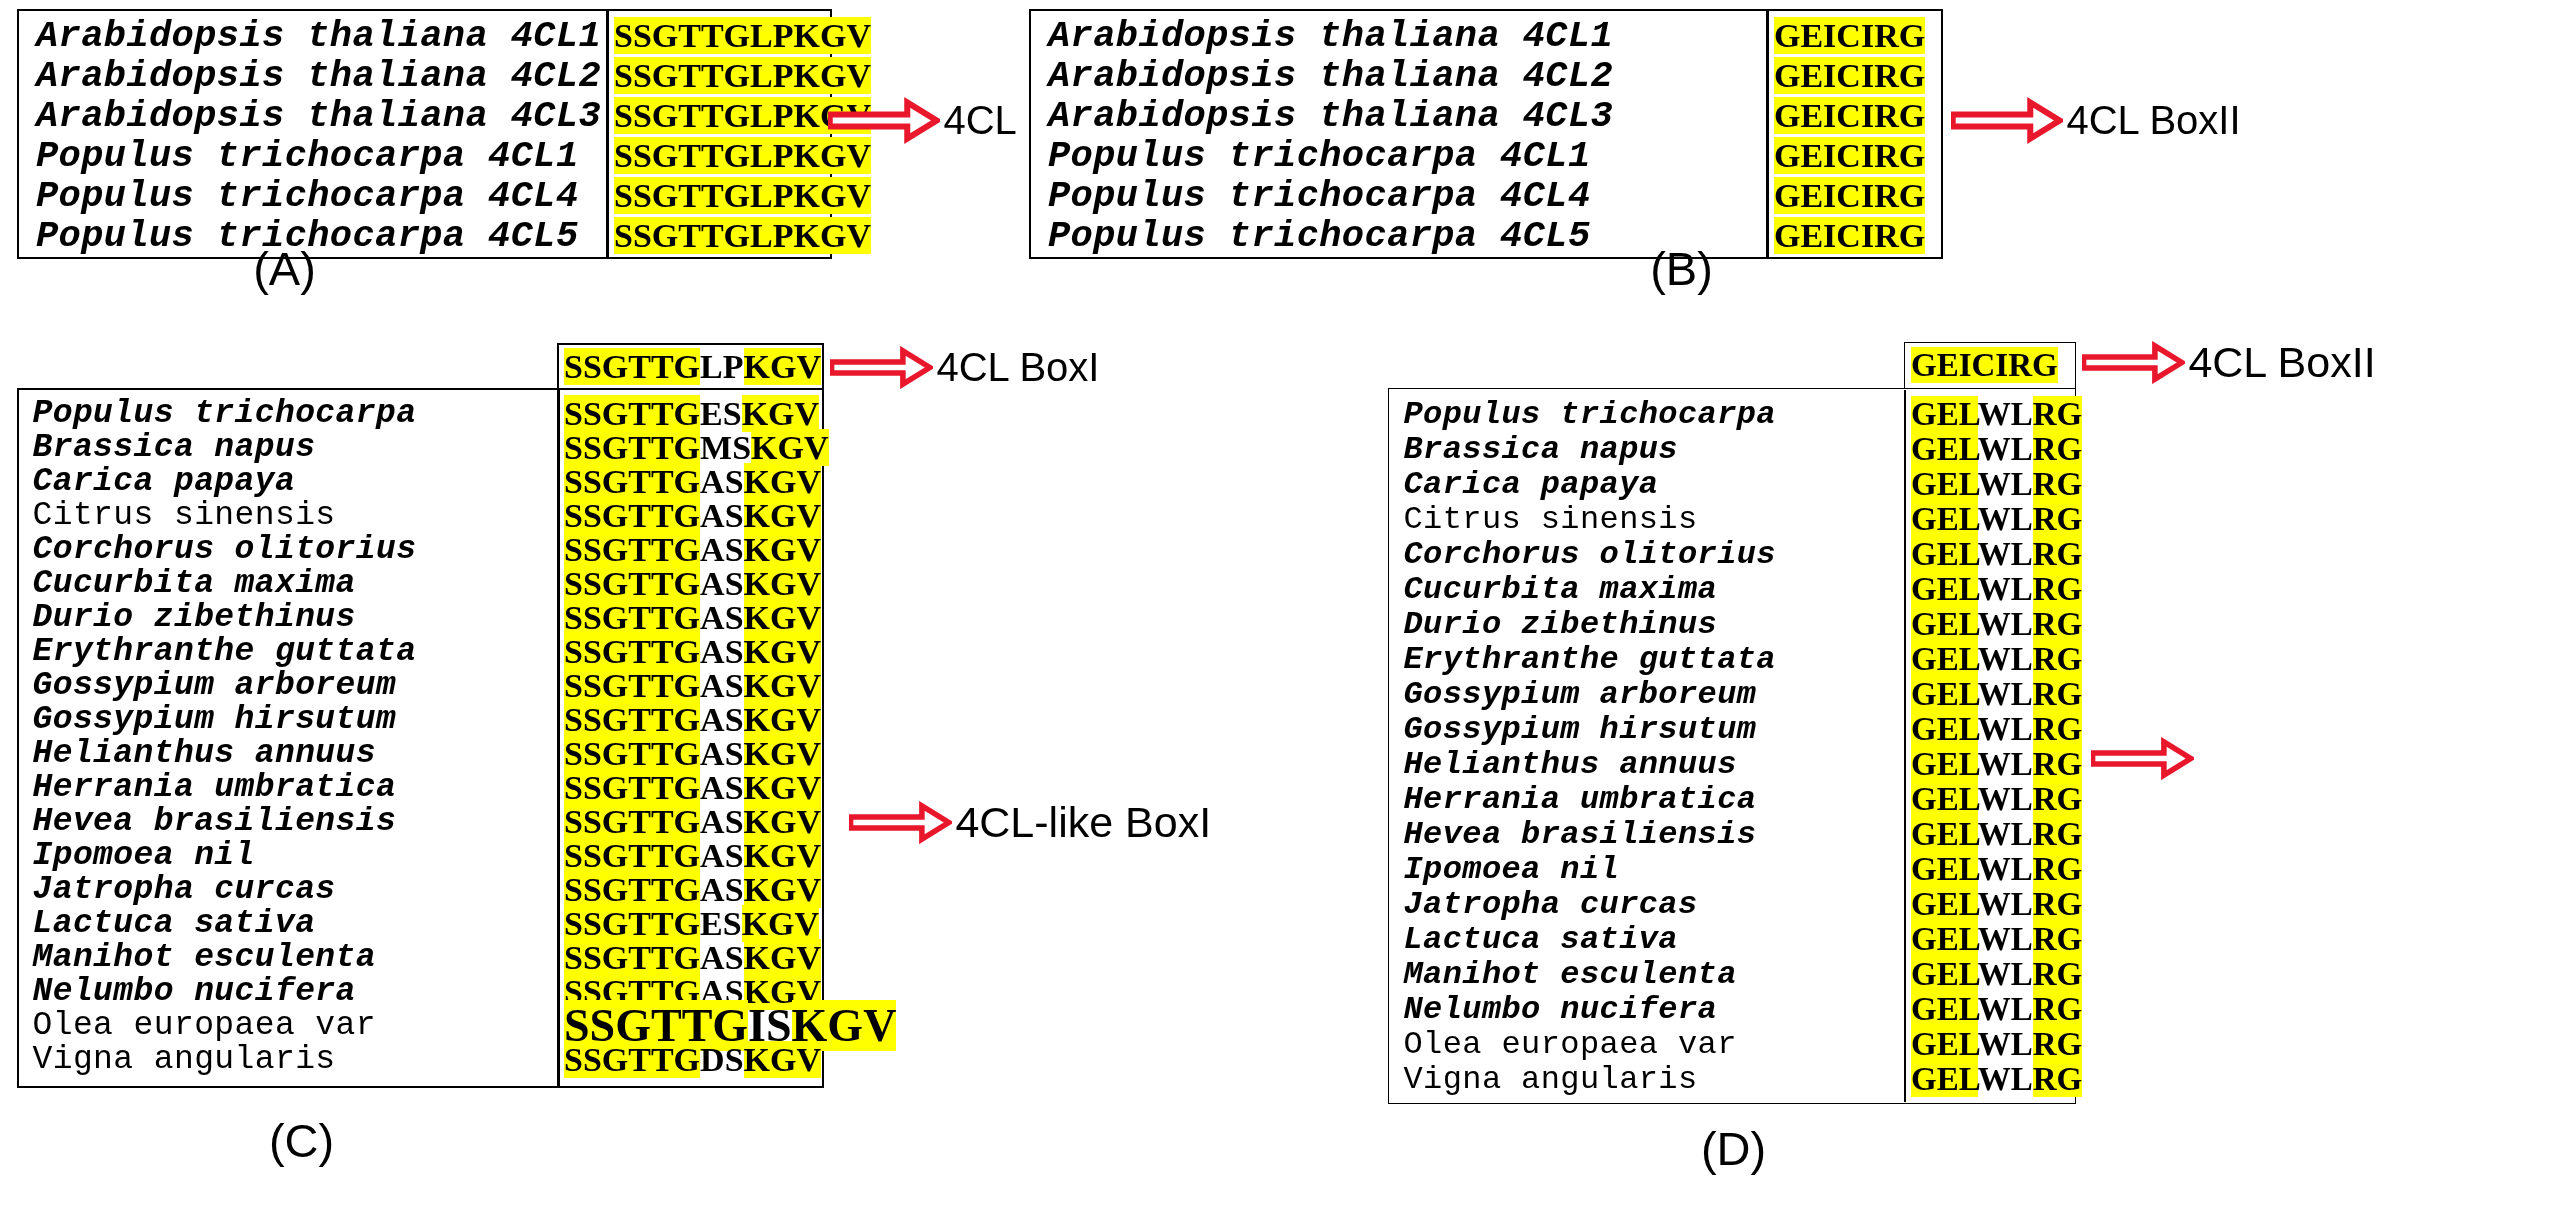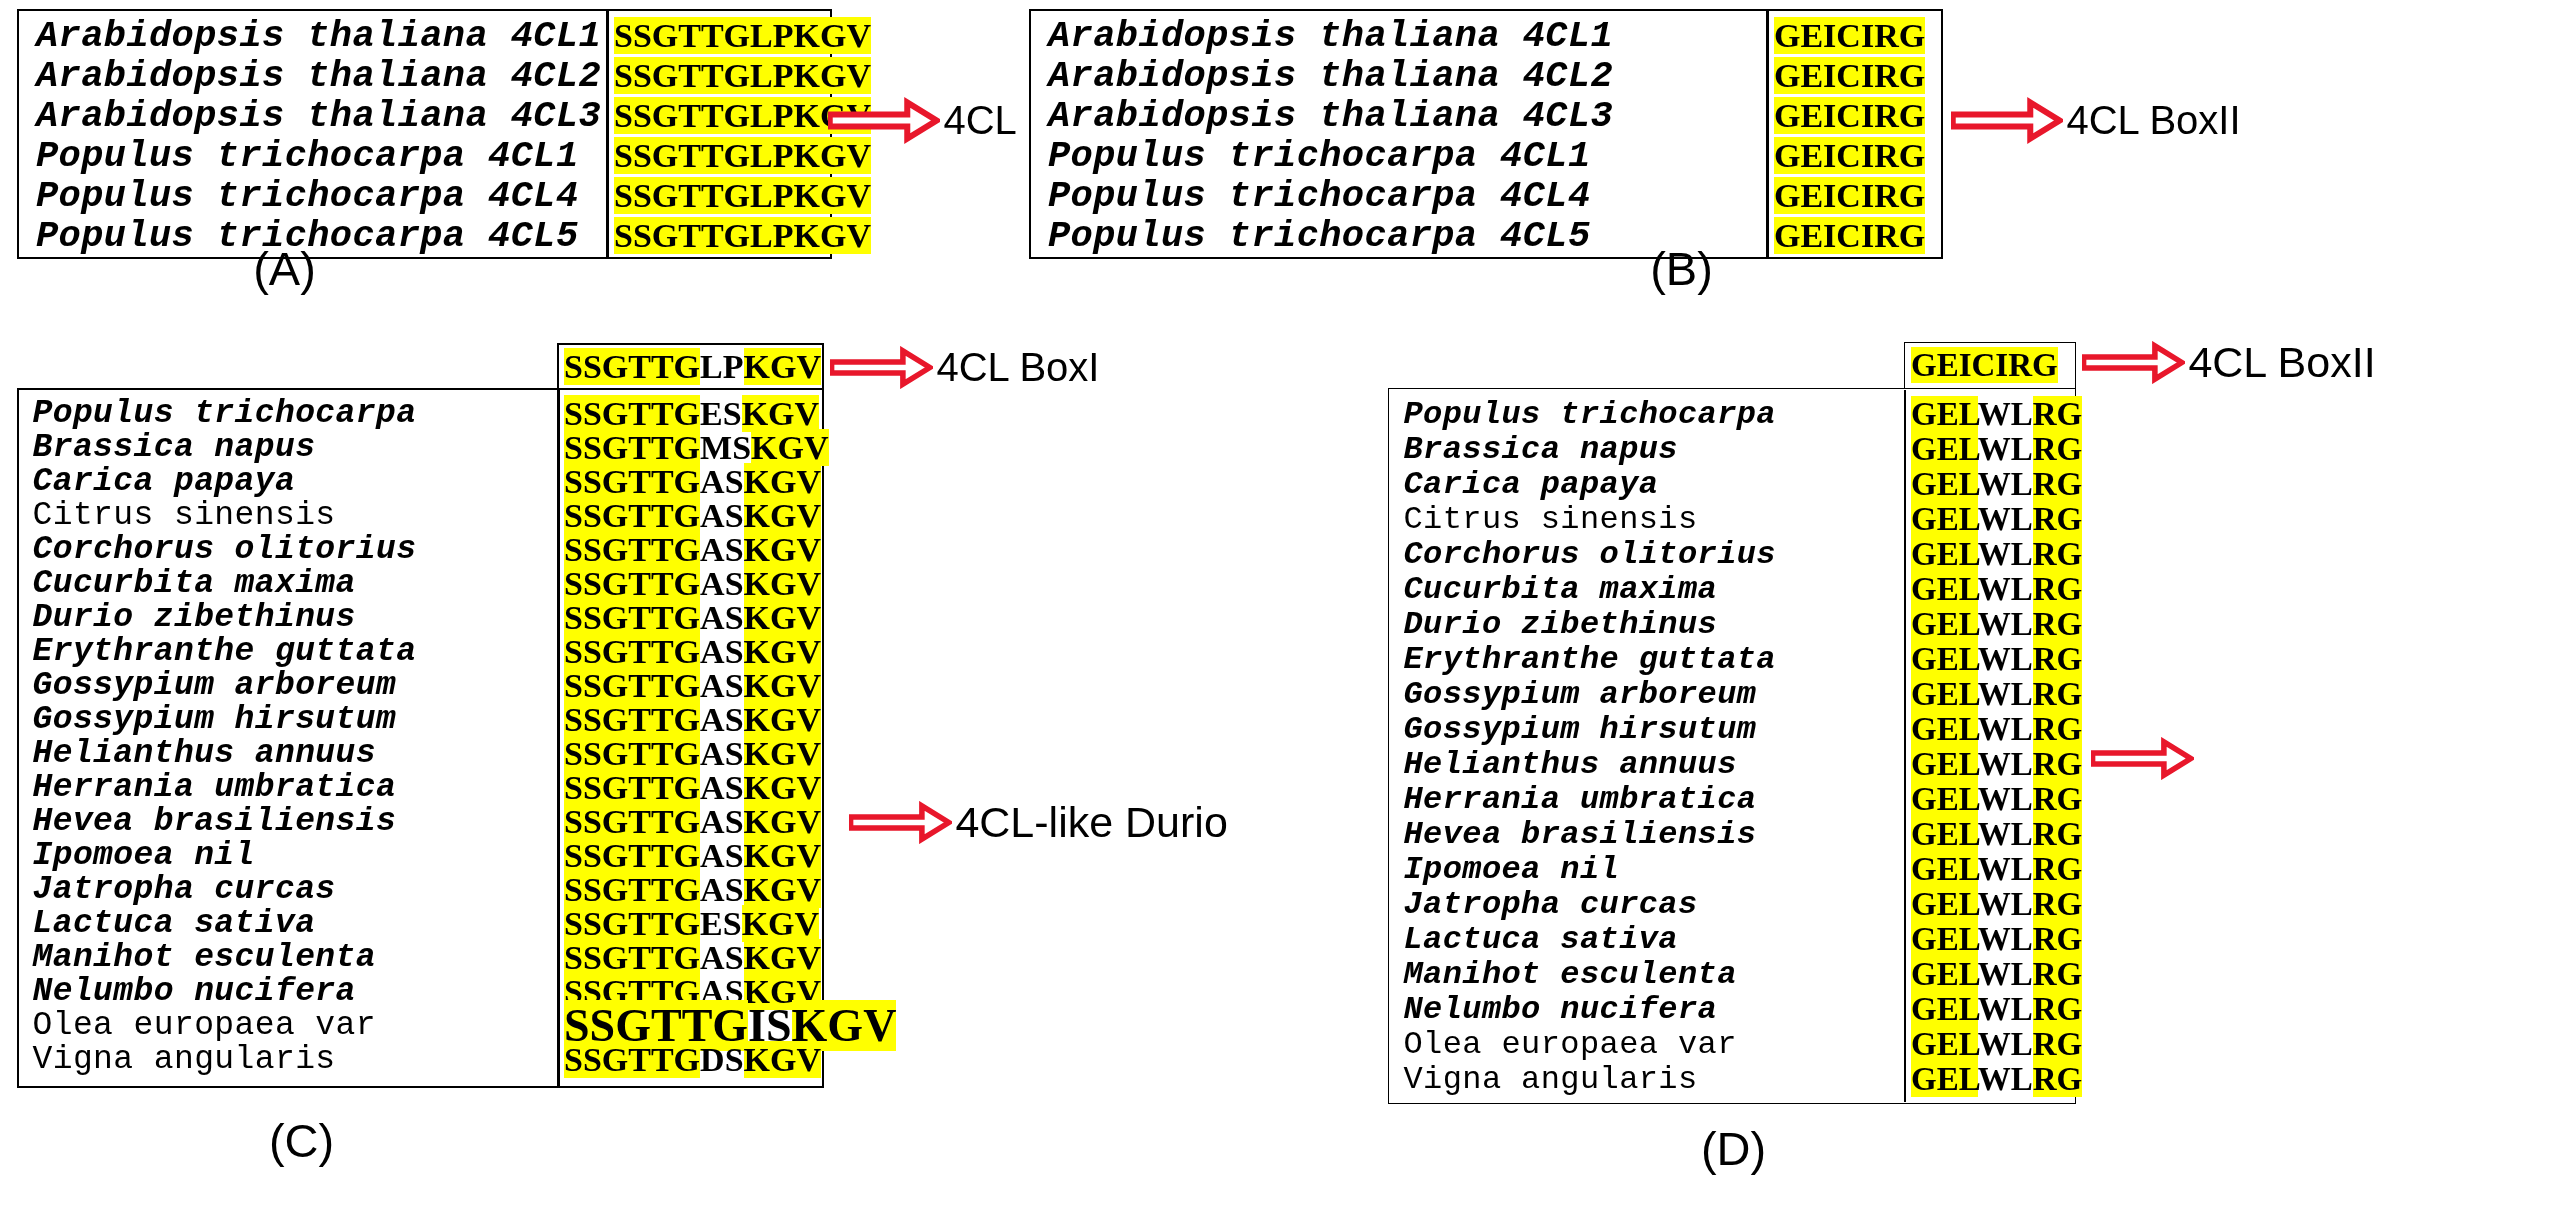--- a/index.html
+++ b/index.html
@@ -190,21 +190,21 @@
       <div class="seq-row" style="font-size: 34px; line-height: 34px;"><span class="hl">SSGTTG</span><span class="nohl">AS</span><span class="hl">KGV</span></div>
       <div class="seq-row" style="font-size: 34px; line-height: 34px;"><span class="hl">SSGTTG</span><span class="nohl">AS</span><span class="hl">KGV</span></div>
       <div class="seq-row" style="font-size: 46px; line-height: 34px;"><span class="hl">SSGTTG</span><span class="nohl">IS</span><span class="hl">KGV</span></div>
       <div class="seq-row" style="font-size: 34px; line-height: 34px;"><span class="hl">SSGTTG</span><span class="nohl">DS</span><span class="hl">KGV</span></div>
     </div>
 </div>
 <div class="arrow-label" style="left:849px;top:798px;">
   <svg class="arrow-svg" width="103" height="43" viewBox="0 0 130 54">
     <path d="M2,20 L92,20 L92,6 L126,27 L92,48 L92,34 L2,34 Z" fill="#ffffff" stroke="#e8172b" stroke-width="7" stroke-linejoin="miter"></path>
   </svg>
-  <span class="arrow-text big">4CL-like Durio</span>
+  <span class="arrow-text big">4CL-like BoxI</span>
 </div>
 <div class="panel-letter" style="left:250px;top:1113px;width:103px;">(C)</div>
 
 <div class="aln-box thin" style="left:1904px;top:342px;width:172px;height:48px;"></div>
 <div class="seq-col" style="left:1911px;top:345px;width:164px;">
     <div class="seq-row" style="font-size: 33px; line-height: 40px;"><span class="hl">GEICIRG</span></div>
   </div>
 <div class="arrow-label" style="left:2082px;top:338px;">
   <svg class="arrow-svg" width="103" height="43" viewBox="0 0 130 54">
     <path d="M2,20 L92,20 L92,6 L126,27 L92,48 L92,34 L2,34 Z" fill="#ffffff" stroke="#e8172b" stroke-width="7" stroke-linejoin="miter"></path>

